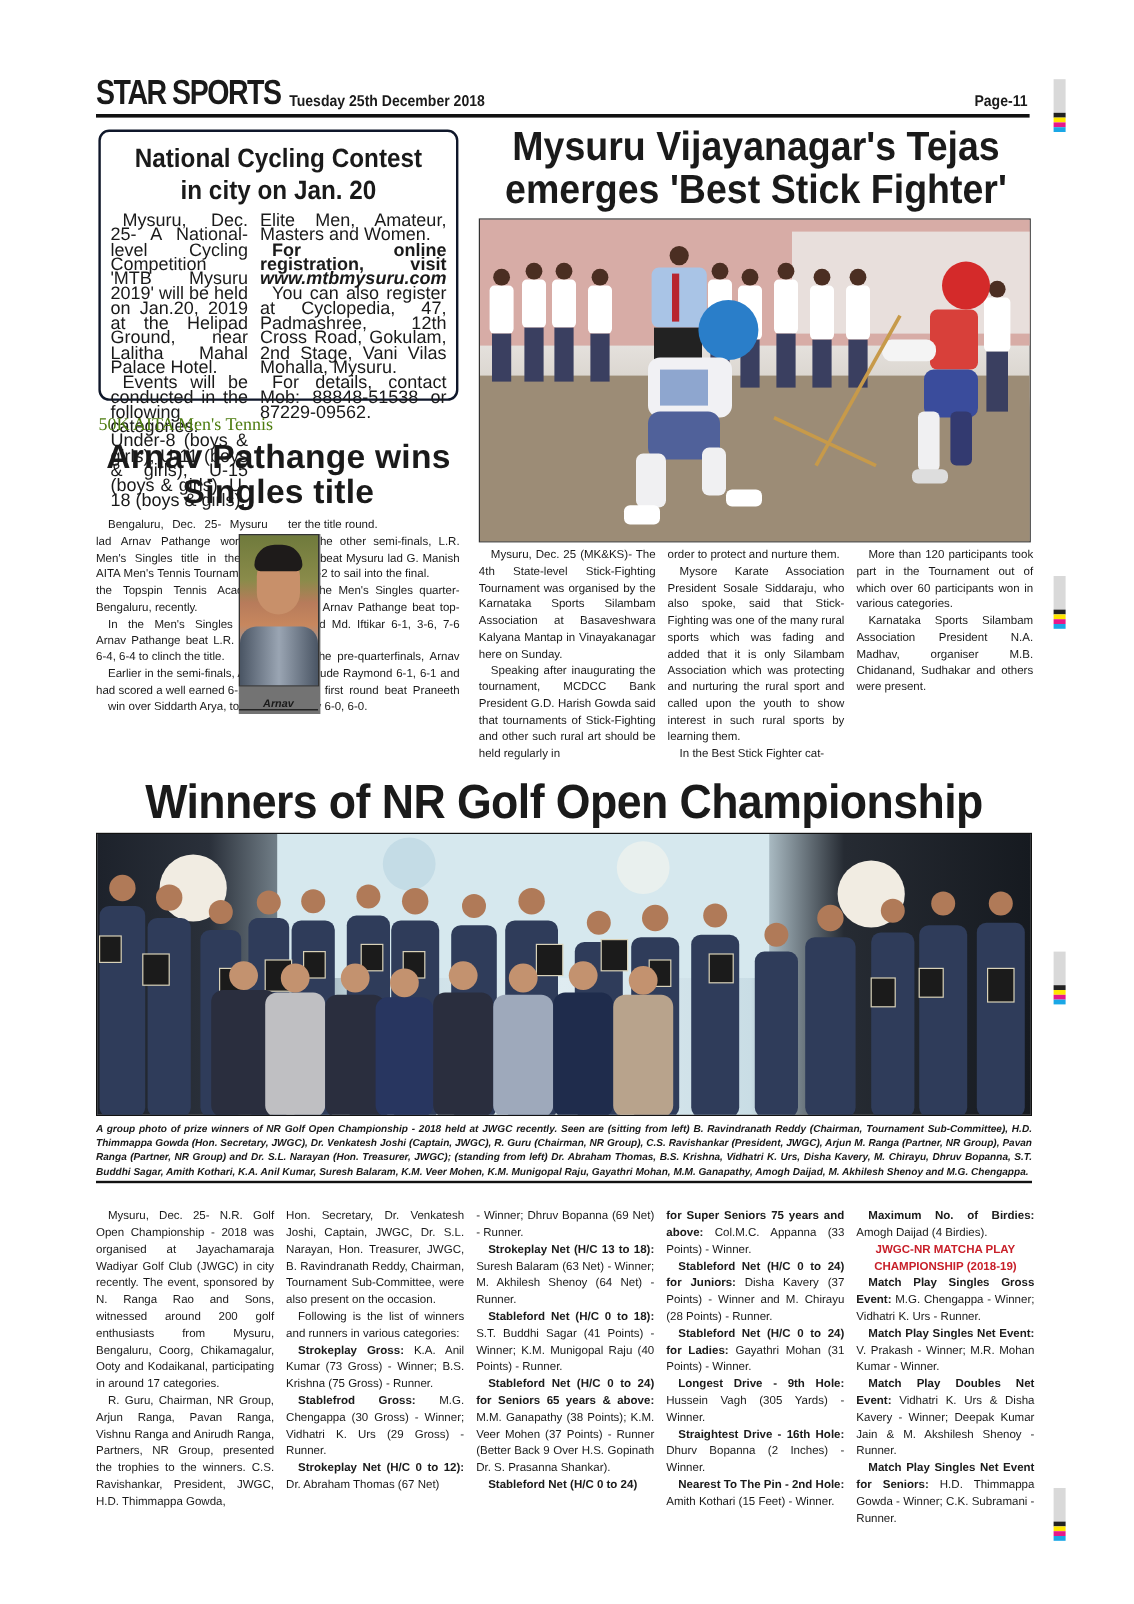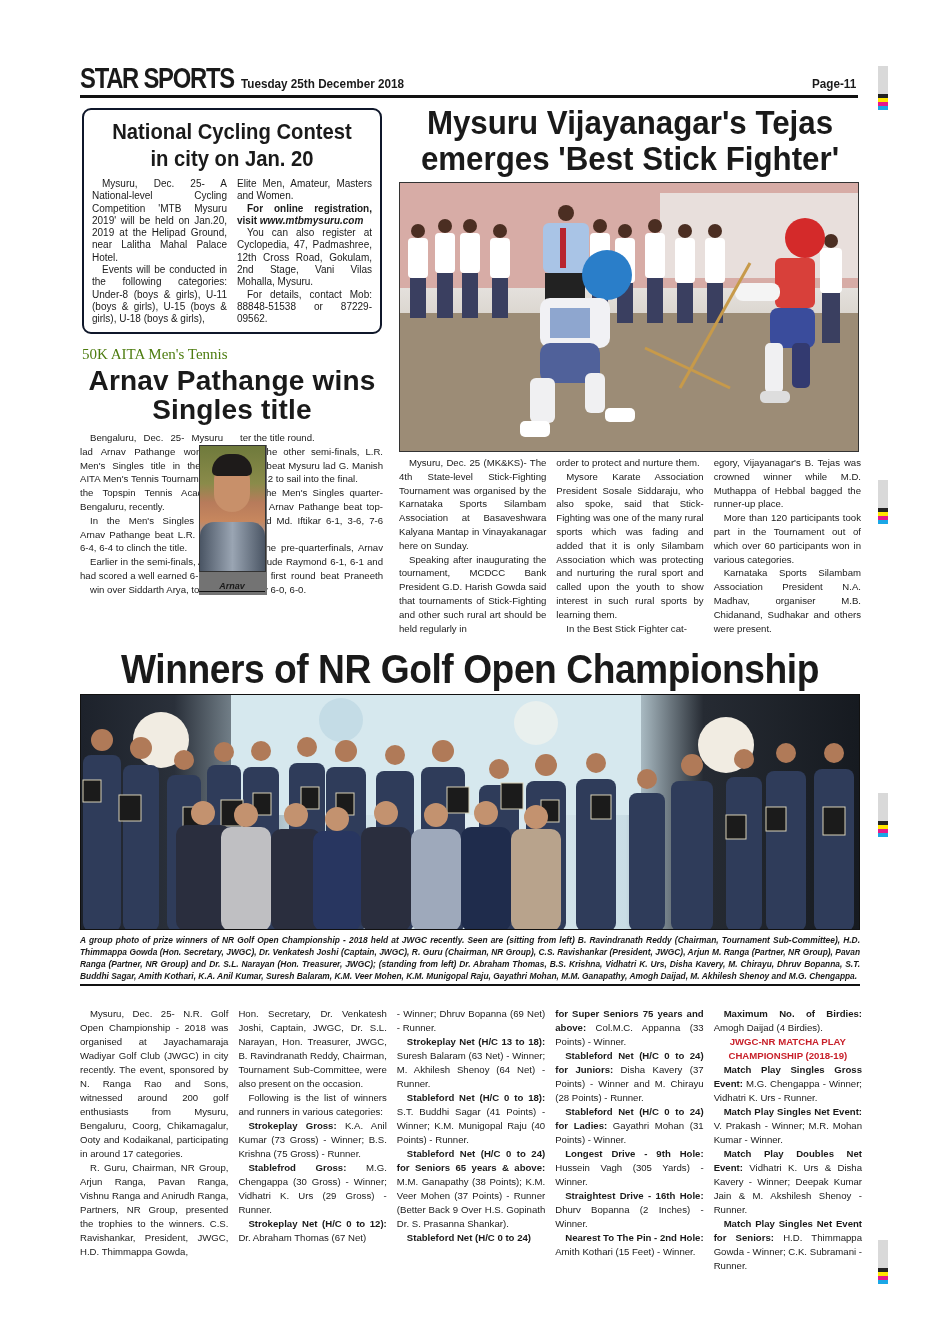--- a/index.html
+++ b/index.html
@@ -13,21 +13,21 @@
   
   .regbar{left:878px;width:10px;}
   .regbar .g{height:28px;background:#d9d9d9;}
   .regbar .k{height:4px;background:#222;}
   .regbar .y{height:4px;background:#ffe600;}
   .regbar .m{height:4px;background:#e6198a;}
   .regbar .c{height:4px;background:#1aa7e6;}
   
   .cycle-box{left:82px;top:108px;width:300px;height:226px;border:2px solid #0f172a;border-radius:9px;box-sizing:border-box;}
   .cycle-title{position:absolute;left:0;right:0;top:8px;text-align:center;font-size:22px;font-weight:bold;line-height:27px;transform:scaleX(0.92);}
-  .cols2{position:absolute;left:8px;right:8px;top:68px;display:flex;gap:10px;font-size:10px;line-height:12.3px;text-align:justify;}
+  .cols2{position:absolute;left:8px;right:8px;top:68px;display:flex;gap:10px;font-size:15px;line-height:12.3px;text-align:justify;}
   .cols2 > div{flex:1;}
   .cols2 p{margin:0;text-indent:10px;}
   
   .kicker{left:82px;top:346px;width:300px;text-align:left;font-family:"Liberation Serif",serif;font-size:15px;color:#4d7c0f;}
   .tennis-head{left:82px;top:366px;width:300px;text-align:center;font-size:28px;font-weight:bold;line-height:29px;letter-spacing:0.2px;}
   .tennis-body{left:80px;top:431px;width:303px;height:210px;font-size:9.6px;line-height:13.8px;}
   .tennis-col{position:absolute;top:0;width:145px;text-align:justify;}
   .tennis-col p{margin:0;text-indent:10px;}
   .portrait{position:absolute;left:119px;top:14px;width:65px;height:125px;border:1px solid #333;background:linear-gradient(180deg,#6f7a3c 0%,#8a8b4a 30%,#b77b5b 45%,#c7875e 60%,#8d97a6 75%,#5c6a7b 100%);overflow:hidden;}
   .portrait .hair{position:absolute;left:12px;top:8px;width:40px;height:22px;background:#1e1b1a;border-radius:20px 20px 6px 6px;}
@@ -210,21 +210,20 @@
   <div>
     <p>Mysuru, Dec. 25 (MK&amp;KS)- The 4th State-level Stick-Fighting Tournament was organised by the Karnataka Sports Silambam Association at Basaveshwara Kalyana Mantap in Vinayakanagar here on Sunday.</p>
     <p>Speaking after inaugurating the tournament, MCDCC Bank President G.D. Harish Gowda said that tournaments of Stick-Fighting and other such rural art should be held regularly in</p>
   </div>
   <div>
     <p style="text-indent:0">order to protect and nurture them.</p>
     <p>Mysore Karate Association President Sosale Siddaraju, who also spoke, said that Stick-Fighting was one of the many rural sports which was fading and added that it is only Silambam Association which was protecting and nurturing the rural sport and called upon the youth to show interest in such rural sports by learning them.</p>
     <p>In the Best Stick Fighter cat-</p>
   </div>
   <div>
-    <p style="text-indent:0">egory, Vijayanagar's B. Tejas was crowned winner while M.D. Muthappa of Hebbal bagged the runner-up place.</p>
     <p>More than 120 participants took part in the Tournament out of which over 60 participants won in various categories.</p>
     <p>Karnataka Sports Silambam Association President N.A. Madhav, organiser M.B. Chidanand, Sudhakar and others were present.</p>
   </div>
 </div>
 
 <div class="abs golf-head">Winners of NR Golf Open Championship</div>
 <div class="abs golf-photo">
   <svg width="780" height="236" viewBox="0 0 780 236">
     <rect x="150" y="0" width="410" height="120" fill="#d6e8ee"></rect>
     <circle cx="260" cy="25" r="22" fill="#c4dce6"></circle>

